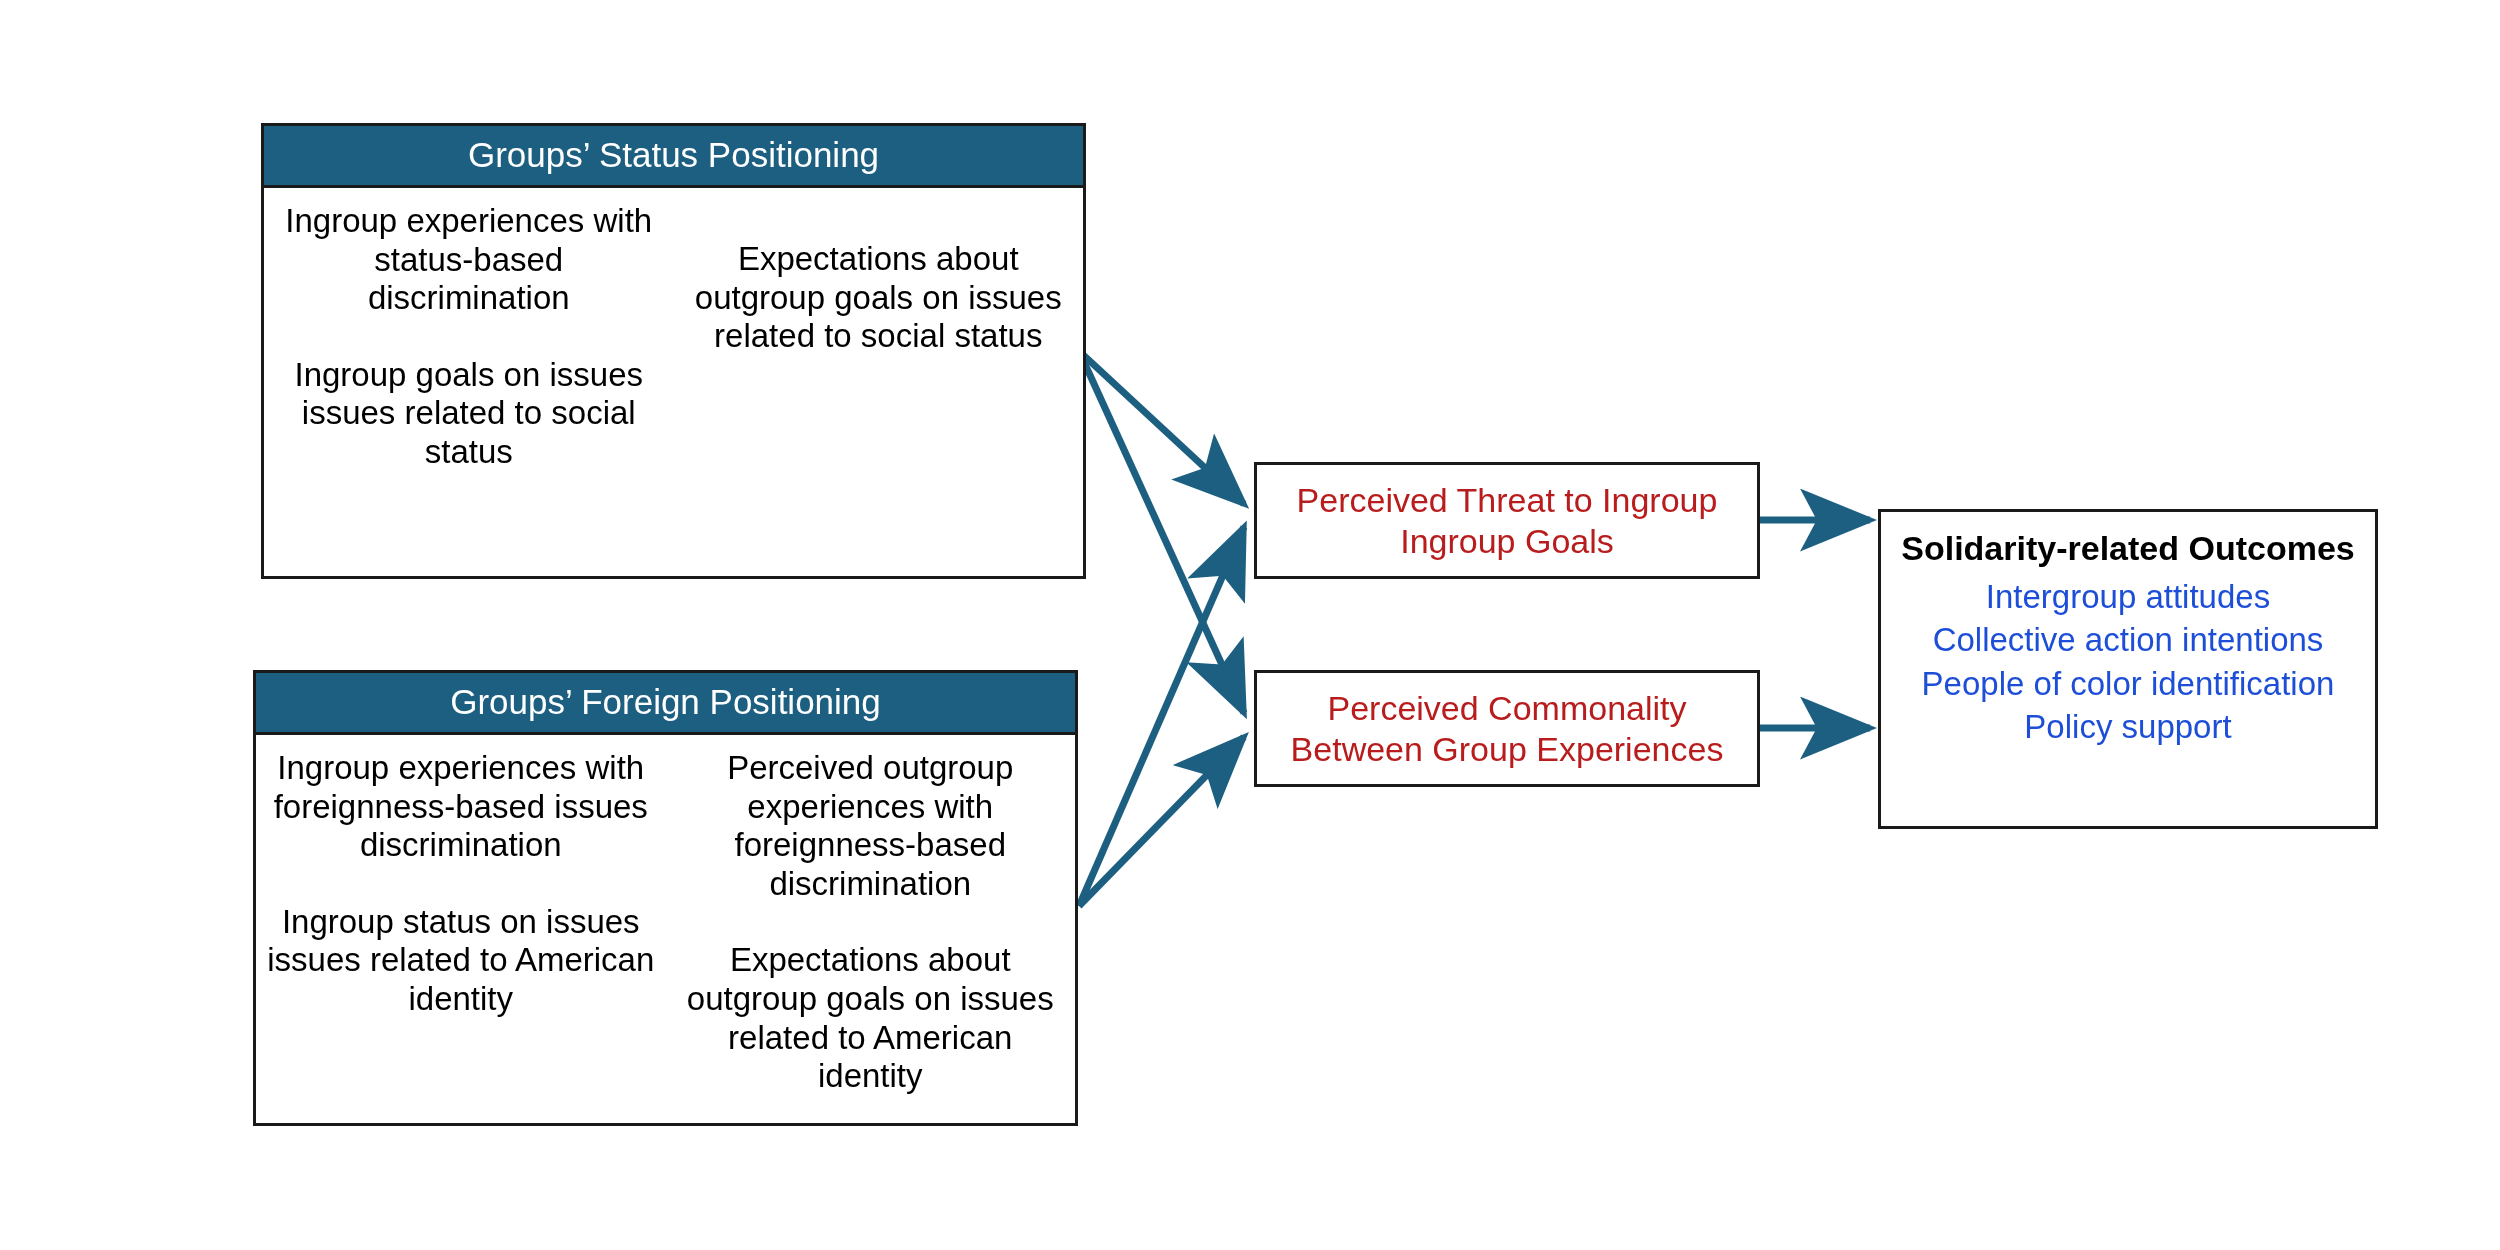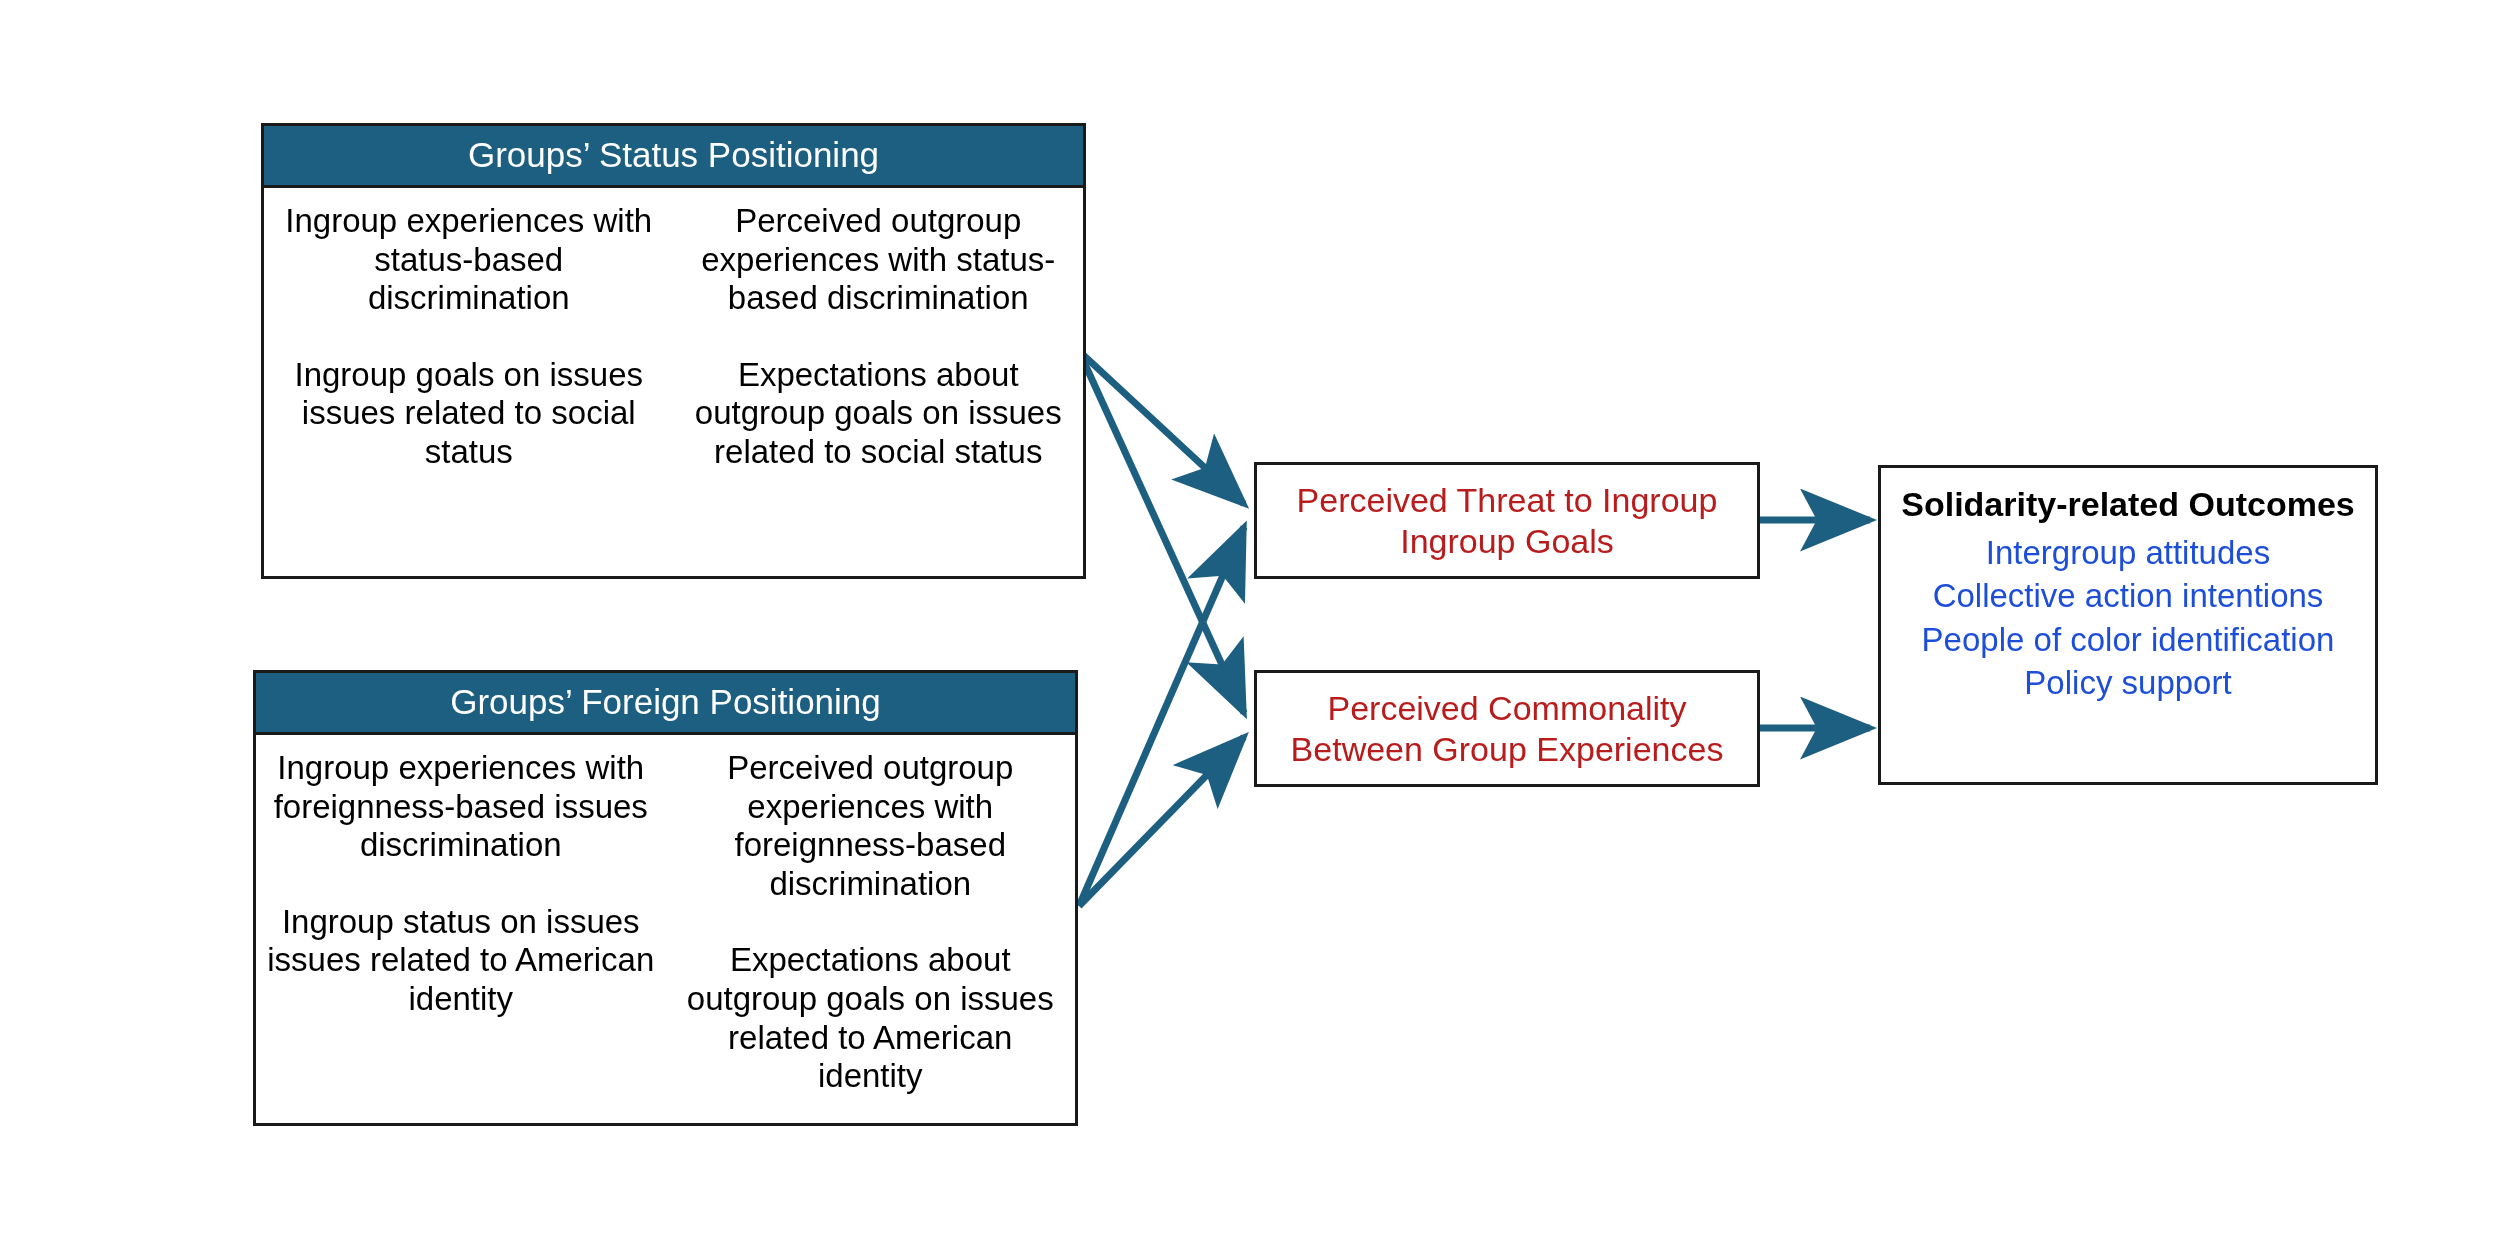--- a/index.html
+++ b/index.html
@@ -76,20 +76,21 @@
   }
 
   
   .outcome-box {
     box-sizing: border-box;
     padding: 16px 14px;
     display: flex;
     flex-direction: column;
     align-items: center;
     justify-content: flex-start;
+    margin-top: 44px;
   }
   .outcome-title {
     font-size: 34px;
     font-weight: bold;
     color: #000000;
     text-align: center;
     line-height: 1.2;
     margin-bottom: 6px;
   }
   .outcome-item {
@@ -135,21 +136,20 @@
   </svg>
 
   <div class="box" style="left:261px; top:123px; width:825px; height:456px;">
     <div class="panel-header" style="height:62px;">Groups’ Status Positioning</div>
     <div class="panel-body" style="height:388px;">
       <div class="panel-col">
         <div class="cell">Ingroup experiences with status-based discrimination</div>
         <div class="cell spacer-top">Ingroup goals on issues issues related to social status</div>
       </div>
       <div class="panel-col">
-        <div class="cell">Perceived outgroup experiences with status-based discrimination</div>
         <div class="cell spacer-top">Expectations about outgroup goals on issues related to social status</div>
       </div>
     </div>
   </div>
 
   <div class="box" style="left:253px; top:670px; width:825px; height:456px;">
     <div class="panel-header" style="height:62px;">Groups’ Foreign Positioning</div>
     <div class="panel-body" style="height:388px;">
       <div class="panel-col">
         <div class="cell">Ingroup experiences with foreignness-based issues discrimination</div>

